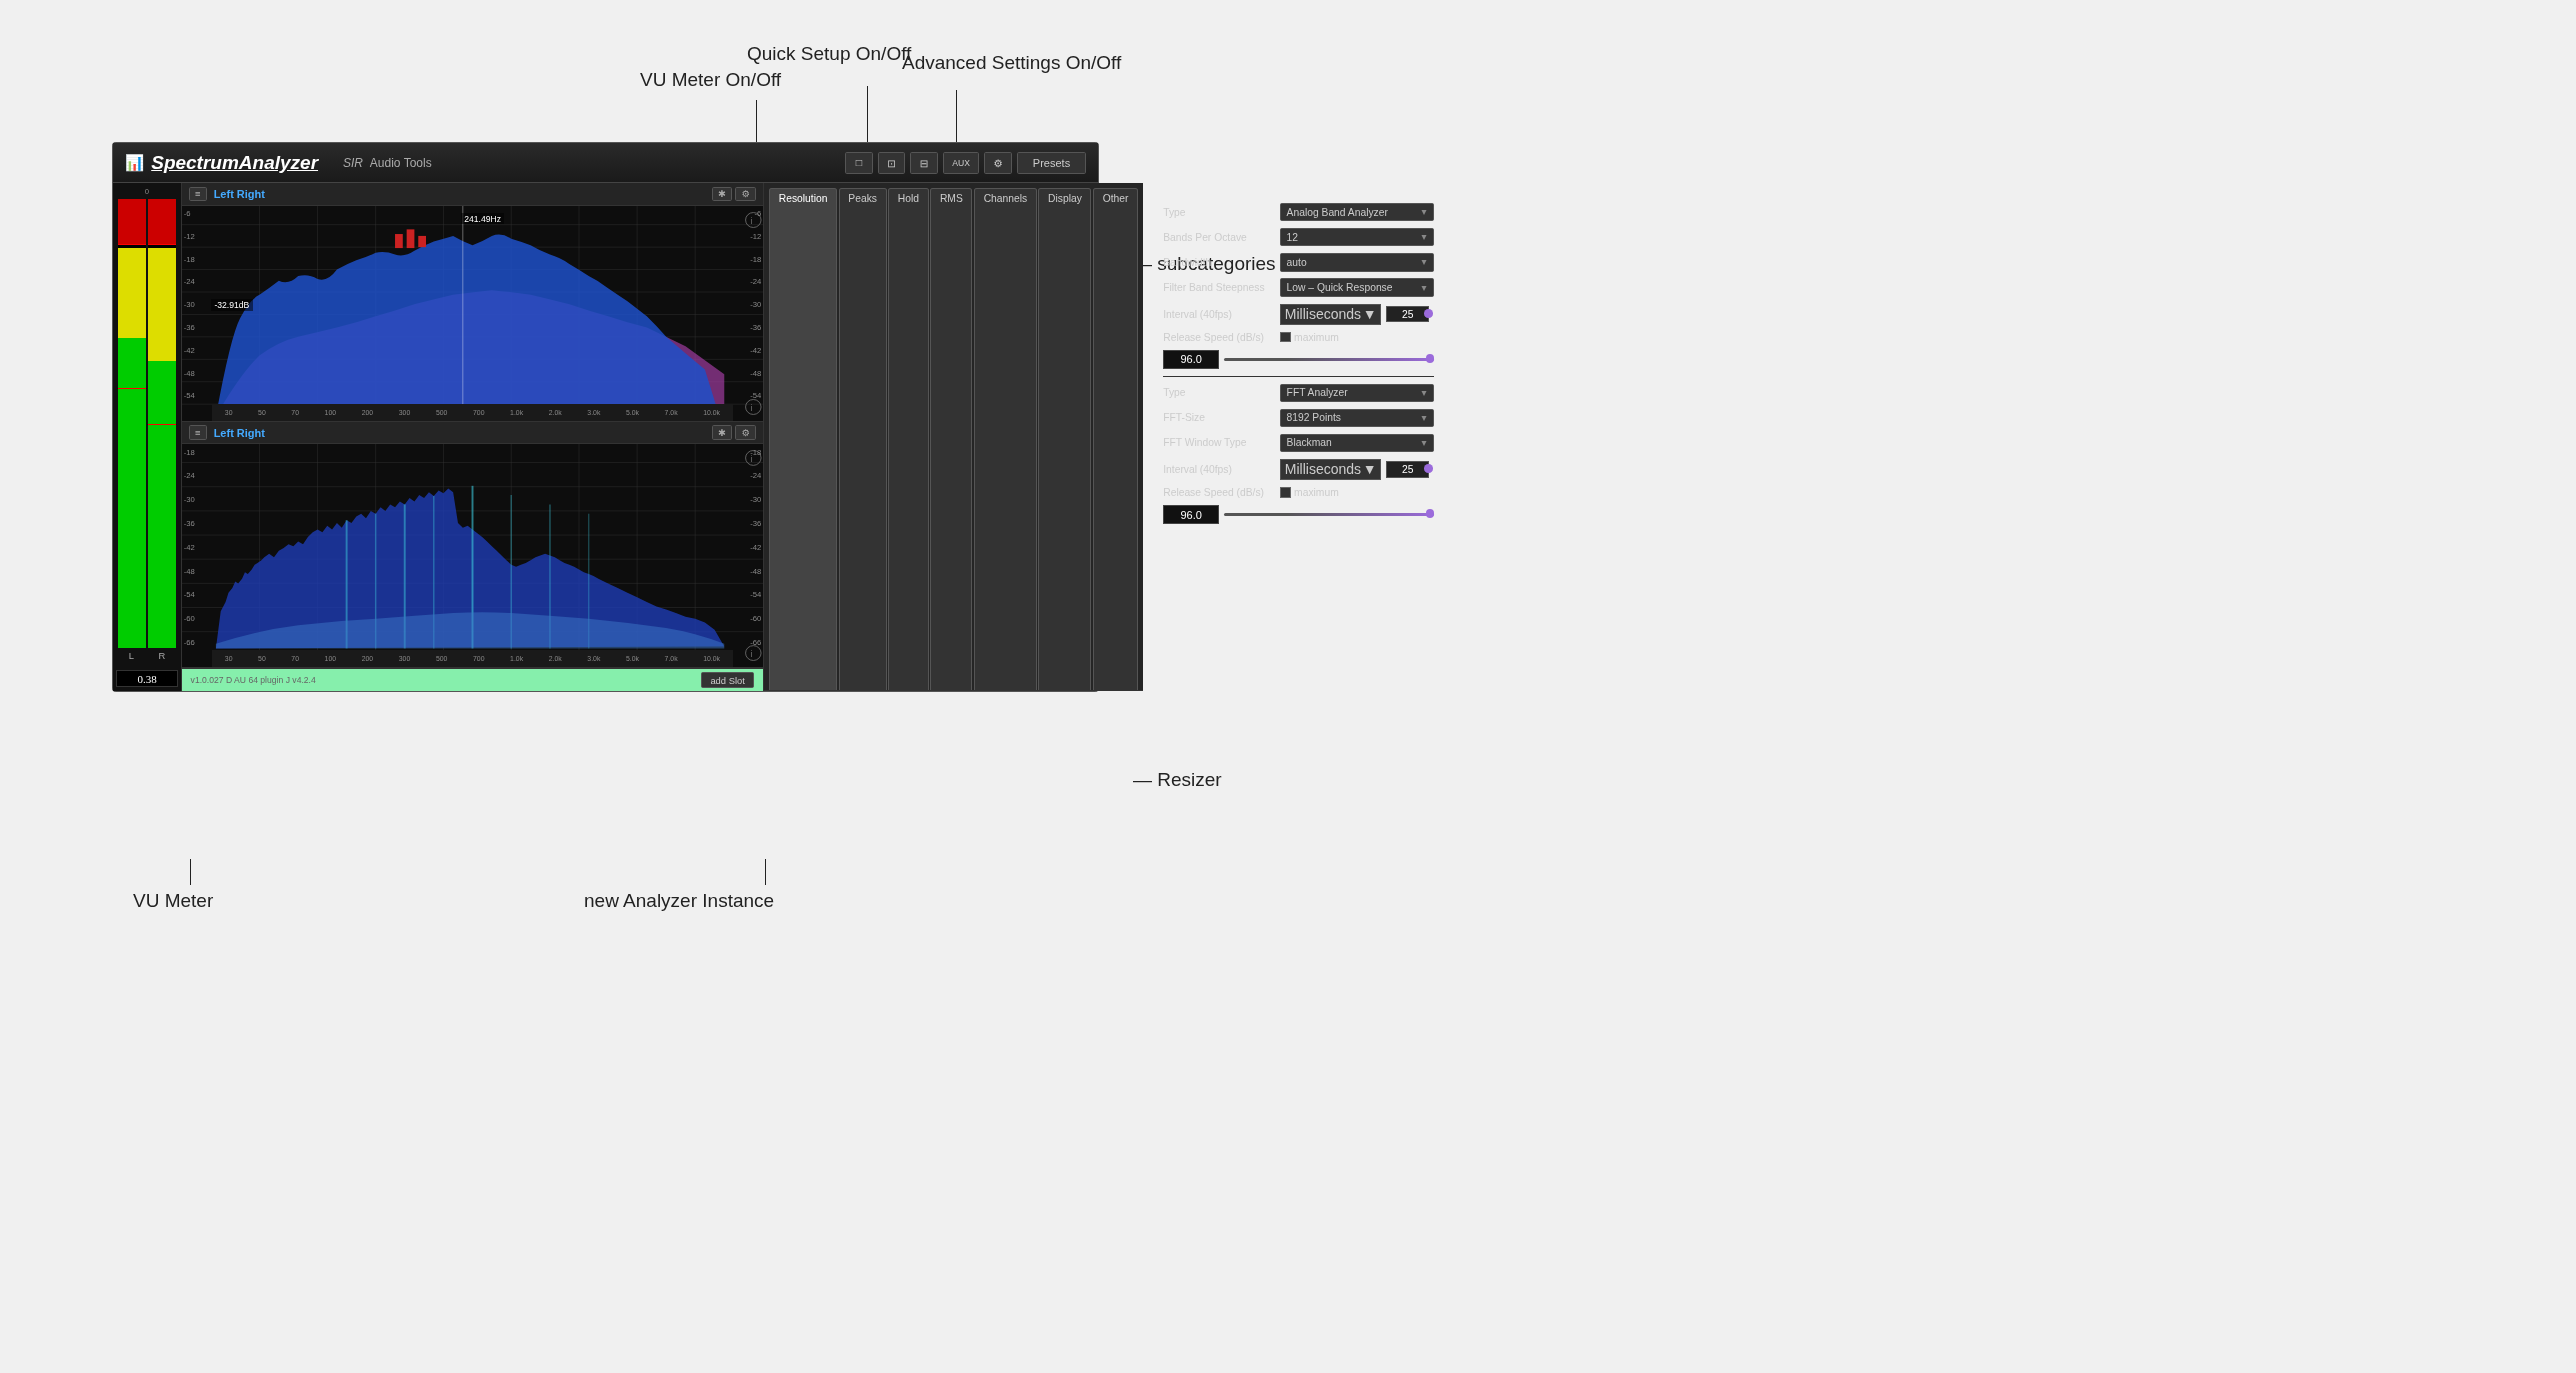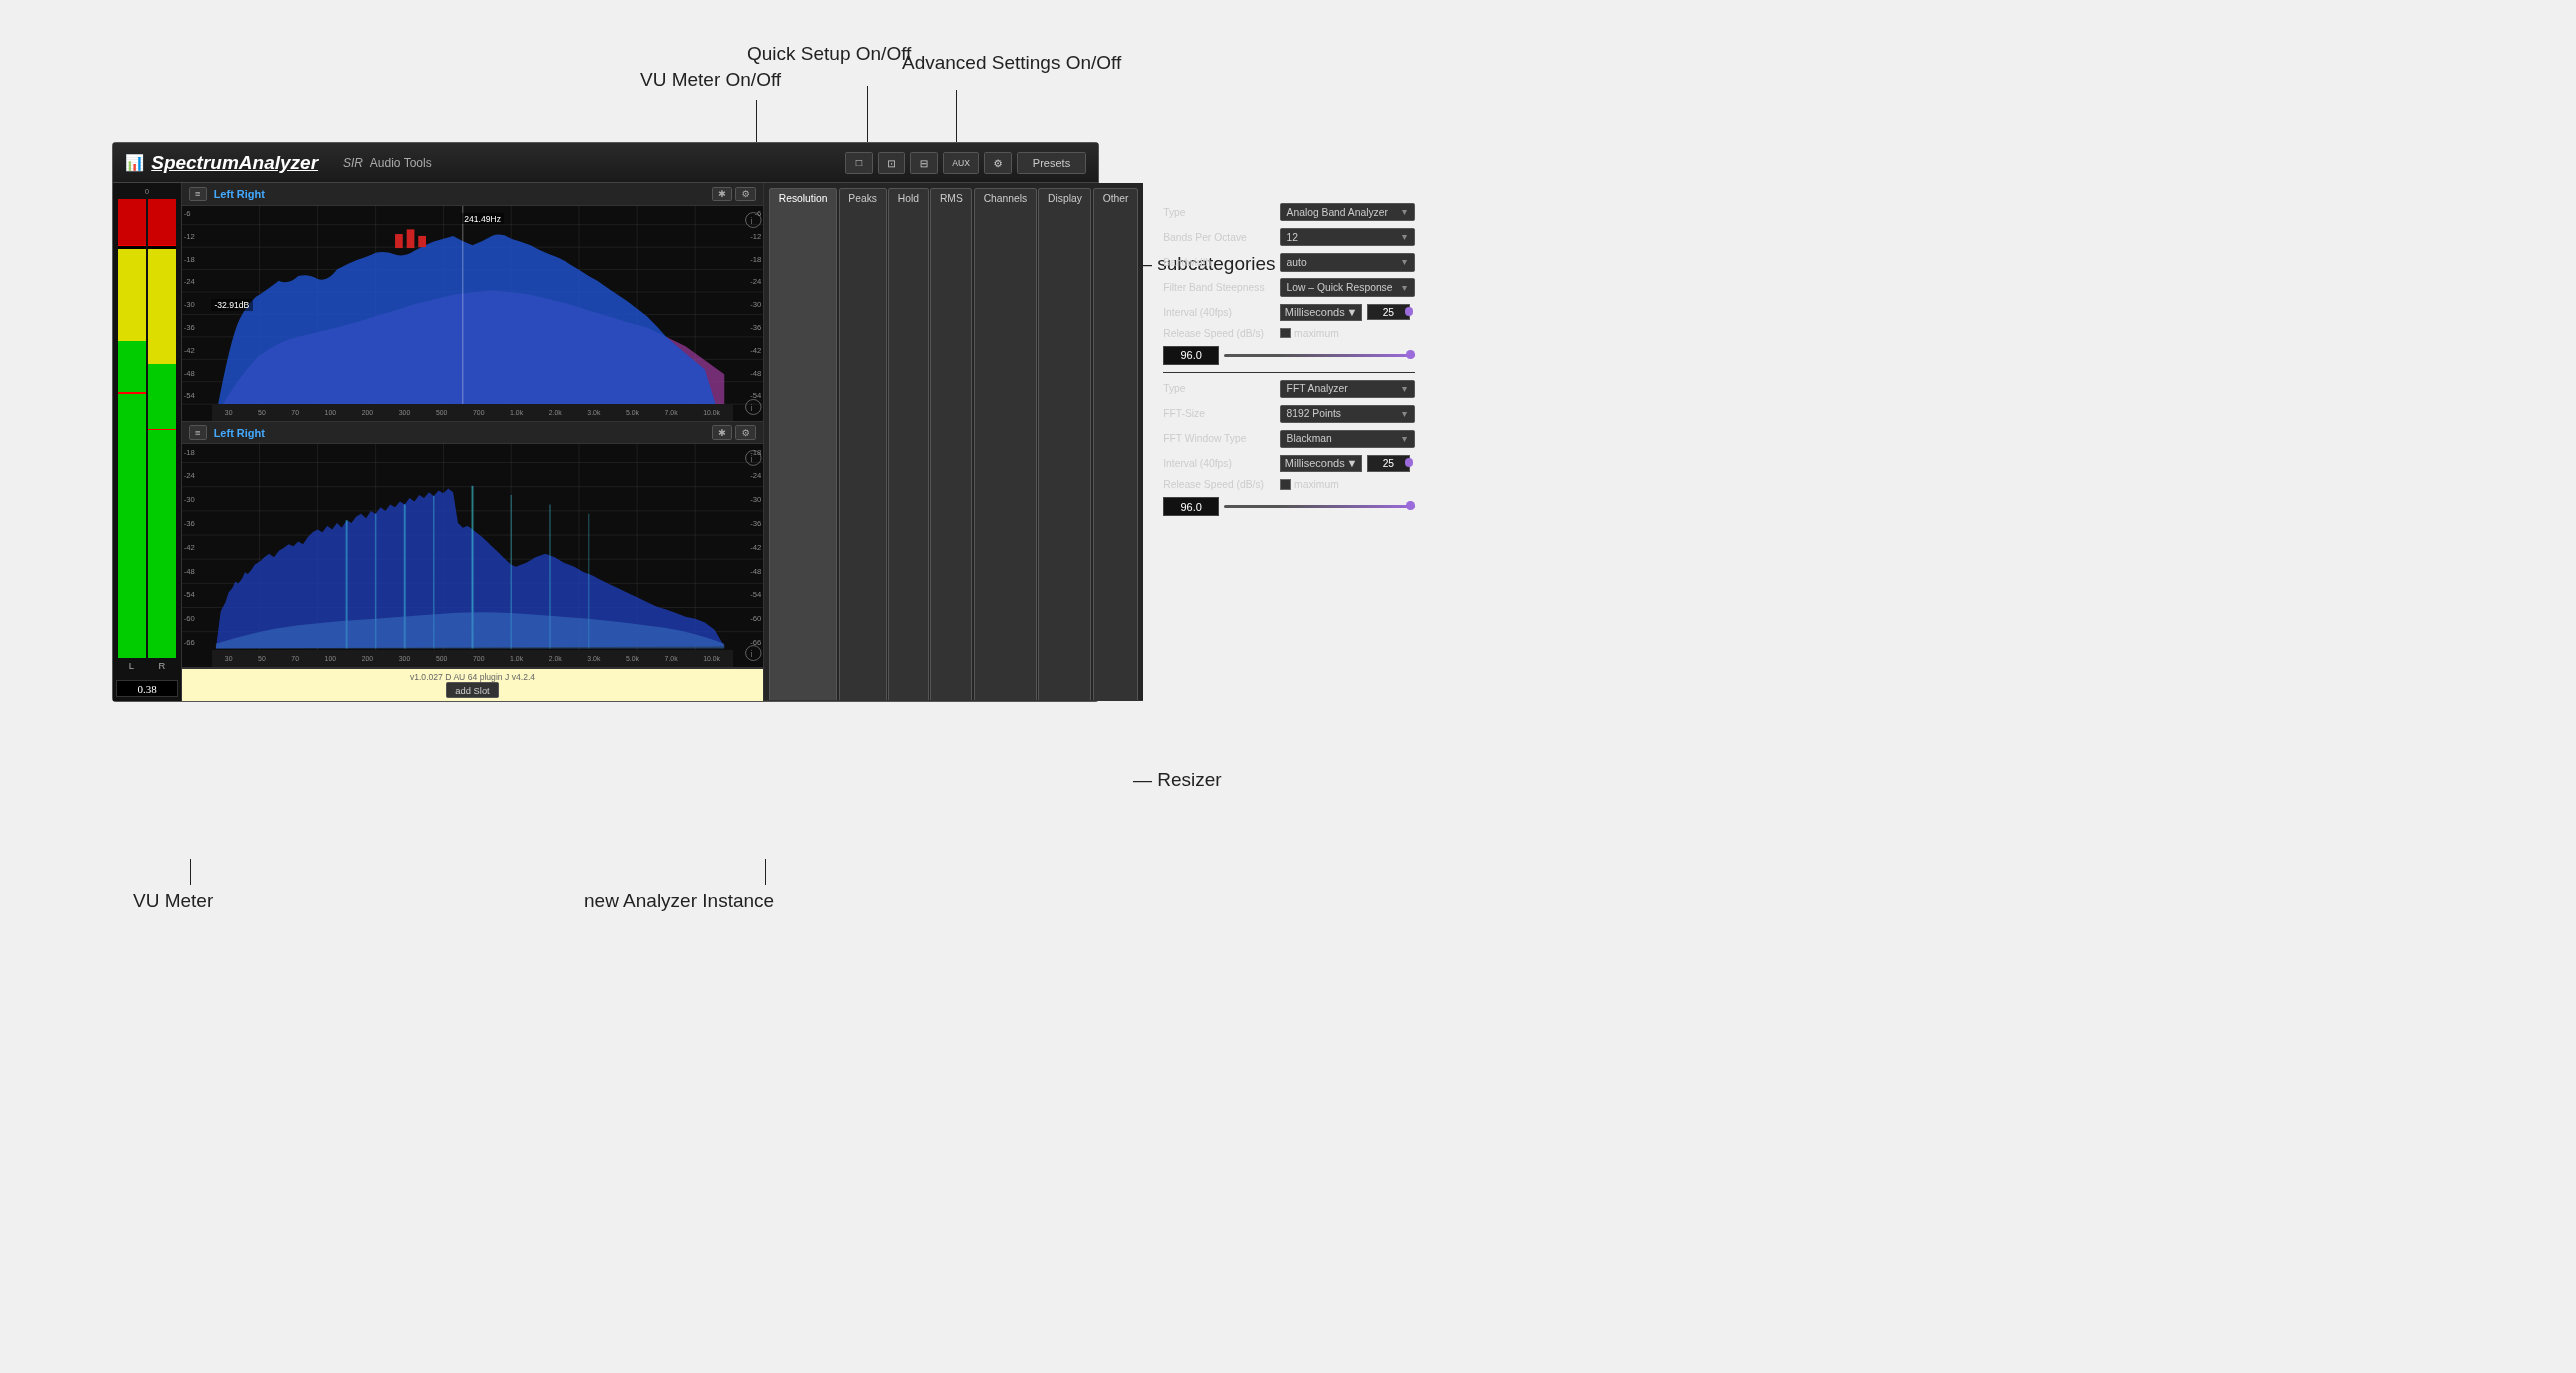--- a/index.html
+++ b/index.html
@@ -312,42 +312,41 @@
       width: 8.6px;
       height: 8.6px;
       background: #9b6bdb;
       border-radius: 50%;
     }
     .small-dropdown {
       background: #333;
       border: 0.9px solid #555;
       color: #ccc;
       padding: 1.7px 3.4px;
-      font-size: 11px;
+      font-size: 14px;
       cursor: pointer;
       display: flex;
       align-items: center;
       gap: 1.7px;
     }
 
     .divider {
       height: 0.9px;
       background: #333;
       margin: 6.9px 0;
     }
 
     
     .status-bar {
-      background: #fef9c3;
+      background: #86efac;
       border-top: 0.9px solid #333;
       padding: 2.6px 8.6px;
       display: flex;
       align-items: center;
       justify-content: space-between;
-      flex-direction: column;
     }
     .status-text {
       font-size: 8.6px;
       color: #666;
     }
     .add-slot-btn {
       background: #333;
       border: 0.9px solid #555;
       color: #ccc;
       padding: 1.7px 8.6px;

